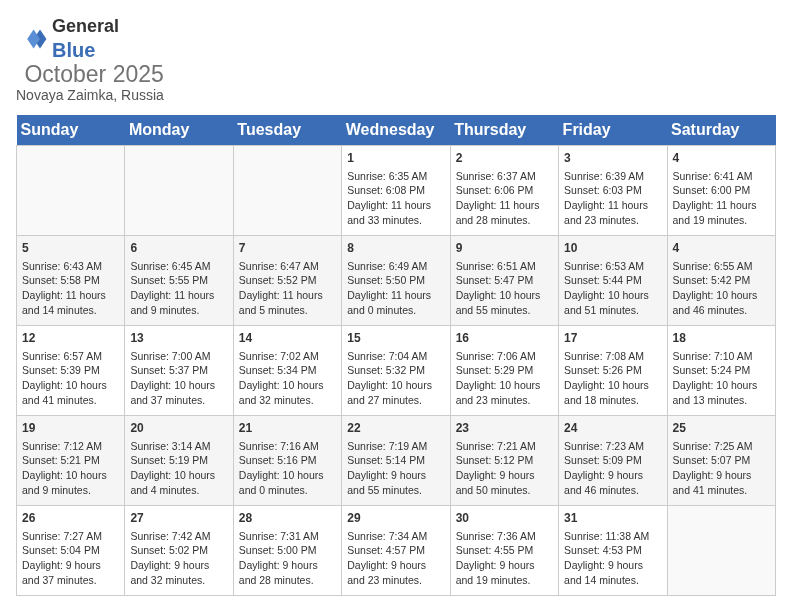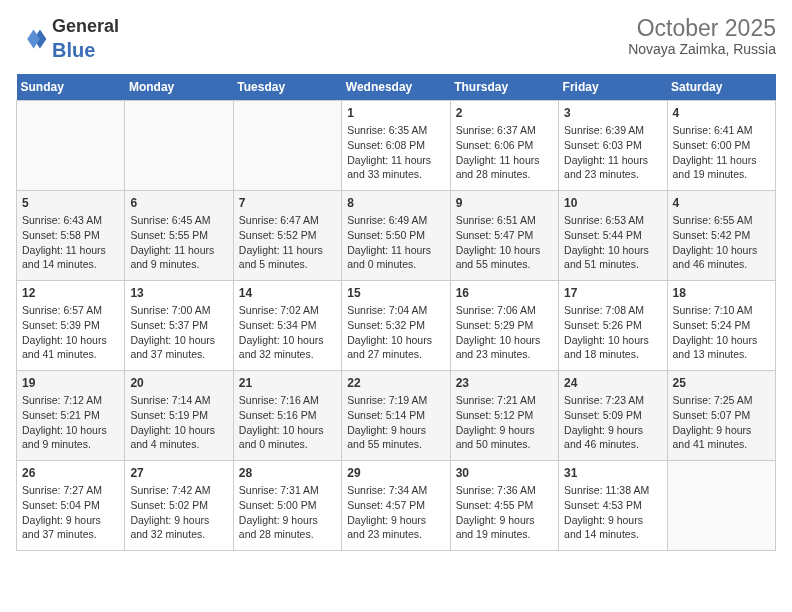--- a/index.html
+++ b/index.html
@@ -8,20 +8,21 @@
       background: #fff;
       width: 792px;
       min-height: 612px;
       padding: 16px;
     }
     .header {
       display: flex;
       justify-content: space-between;
       align-items: flex-start;
       margin-bottom: 12px;
+      flex-direction: column;
     }
     .logo {
       display: flex;
       align-items: center;
       gap: 4px;
     }
     .logo-text {
       display: flex;
       flex-direction: column;
       line-height: 1.2;
@@ -56,21 +57,21 @@
     table {
       width: 100%;
       border-collapse: collapse;
       font-size: 11px;
     }
     th {
       background: #3a6db5;
       color: #fff;
       padding: 6px 4px;
       text-align: left;
-      font-size: 12px;
+      font-size: 16px;
       font-weight: bold;
     }
     td {
       border: 1px solid #ccc;
       vertical-align: top;
       padding: 4px 5px;
       min-height: 80px;
       height: 90px;
       width: 107px;
       color: #333;
@@ -266,21 +267,21 @@
       <tr>
         <td>
           <span class="day-num">19</span>
           <div>Sunrise: 7:12 AM</div>
           <div>Sunset: 5:21 PM</div>
           <div>Daylight: 10 hours</div>
           <div>and 9 minutes.</div>
         </td>
         <td>
           <span class="day-num">20</span>
-          <div>Sunrise: 7:14 AM</div>
+          <div>Sunrise: 3:14 AM</div>
           <div>Sunset: 5:19 PM</div>
           <div>Daylight: 10 hours</div>
           <div>and 4 minutes.</div>
         </td>
         <td>
           <span class="day-num">21</span>
           <div>Sunrise: 7:16 AM</div>
           <div>Sunset: 5:16 PM</div>
           <div>Daylight: 10 hours</div>
           <div>and 0 minutes.</div>

